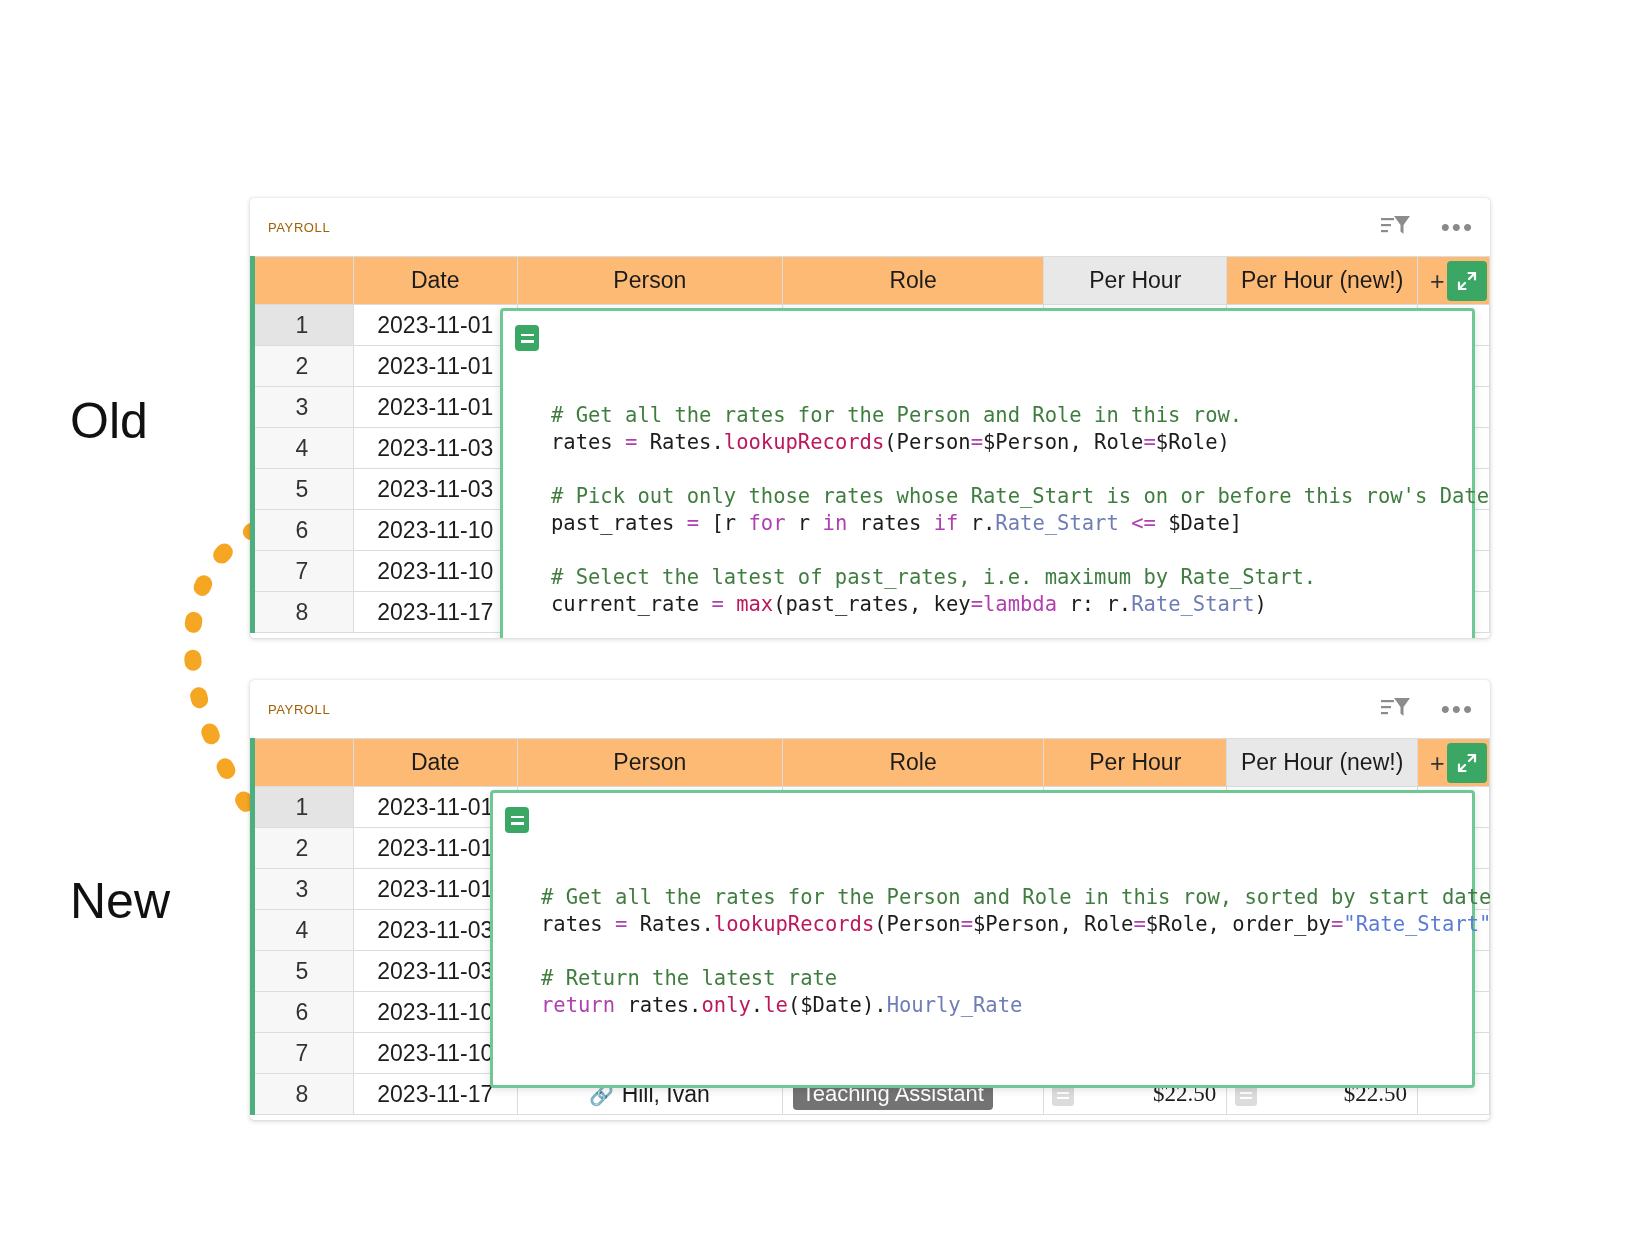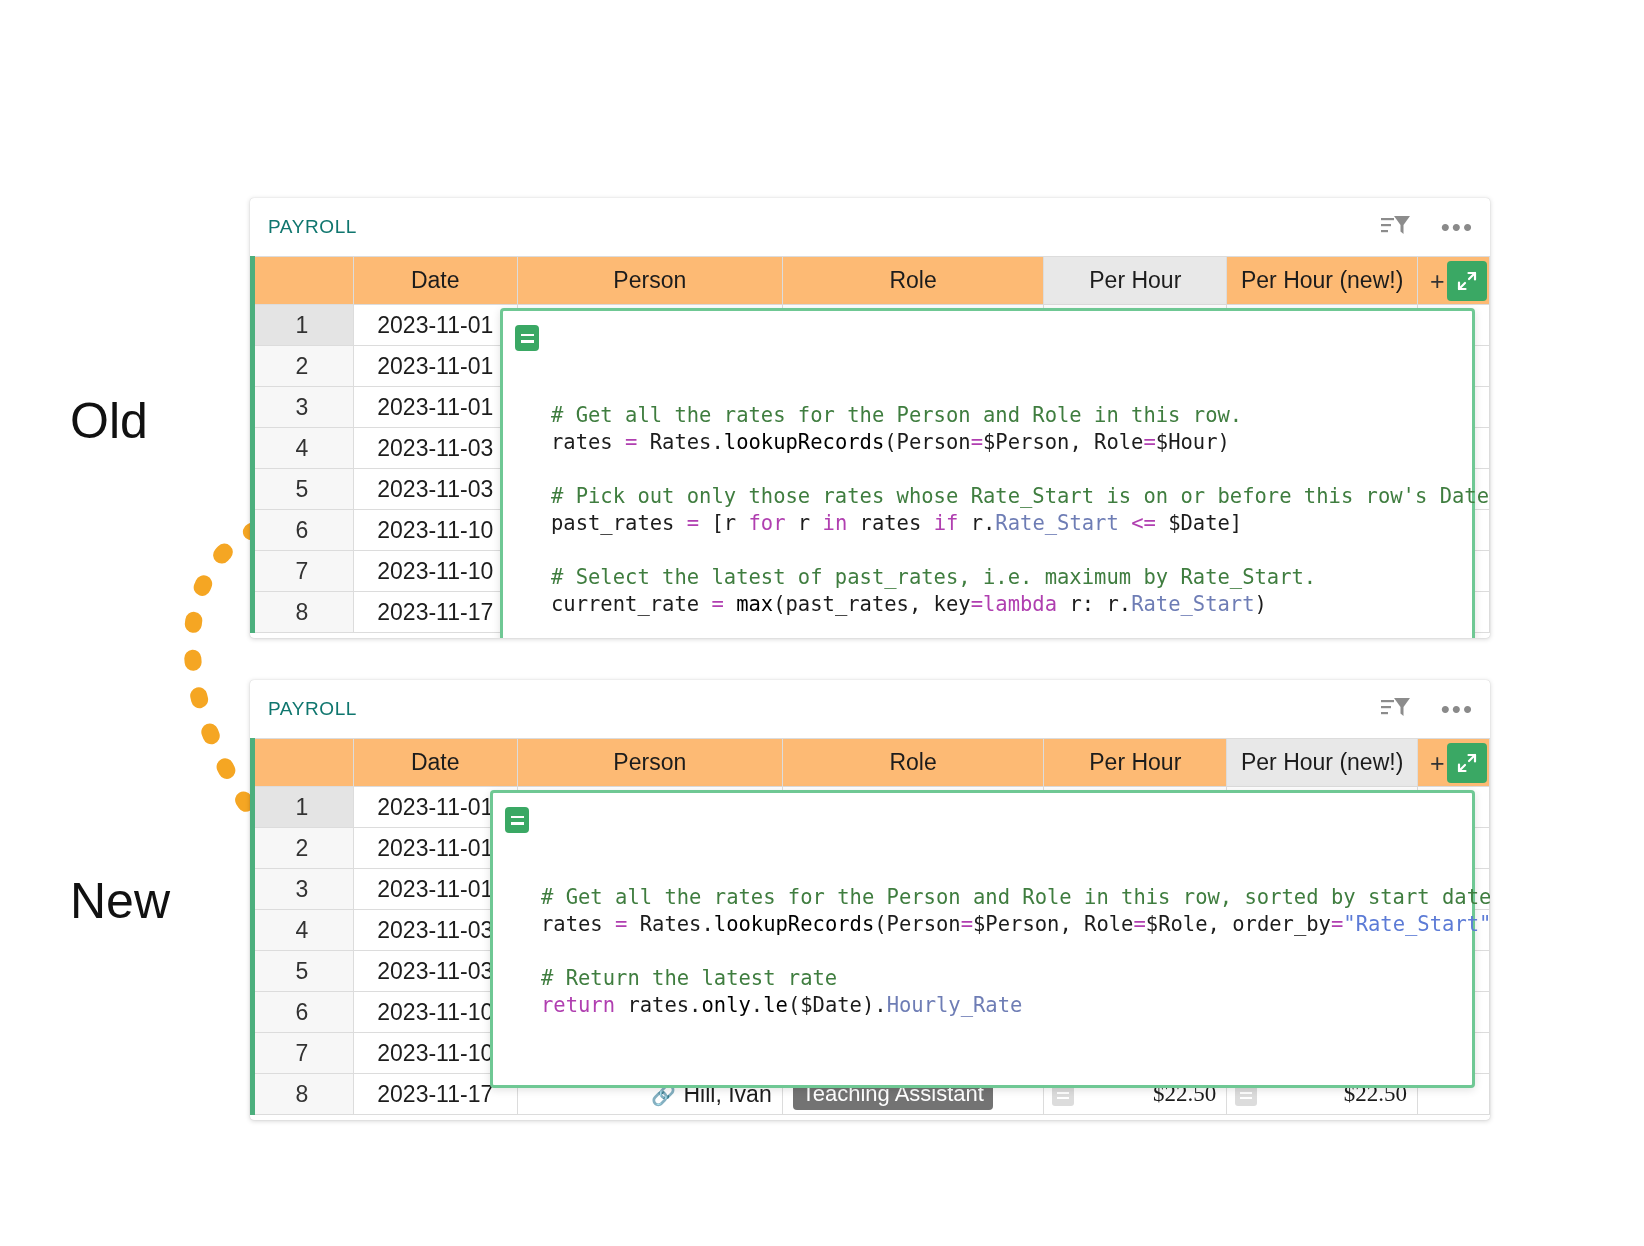--- a/index.html
+++ b/index.html
@@ -49,22 +49,22 @@
   .card.bottom { left: 250px; top: 680px;  width: 1240px; height: 440px; }
 
   .card-header {
     position: relative;
     height: 58px;
     padding: 0 18px;
     display: flex;
     align-items: center;
   }
   .card-title {
-    font-size: 19px;
-    color: #0f766e;
+    font-size: 13px;
+    color: #a16207;
     letter-spacing: 0.6px;
     font-weight: 400;
   }
   .card-header-icons {
     position: absolute;
     right: 16px; top: 50%;
     transform: translateY(-50%);
     display: flex; align-items: center; gap: 30px;
   }
   .icon-btn { display:flex; align-items:center; justify-content:center; cursor:pointer; }
@@ -103,21 +103,21 @@
   .col-hour2 { width: 186px; }
   .col-plus  { width: 70px; }
 
   td.num {
     background: #f7f7f7;
     text-align: center;
     color: #333;
   }
   td.num.active { background: #e4e4e4; }
   td.date { text-align: center; }
-  td.person { text-align: right; }
+  td.person { text-align: center; }
   td.role { text-align: left; }
   td.money { text-align: right; position: relative; padding-right: 14px; font-family: Liberation Serif, serif; }
 
   .left-rail {
     position: absolute;
     left: 0; top: 0;
     width: 5px; height: 100%;
     background: #4caf7d;
     z-index: 5;
   }
@@ -183,21 +183,21 @@
     width: 24px; height: 26px;
     background: #3aa864;
     border-radius: 4px;
     display: flex; align-items: center; justify-content: center;
     flex-direction: column;
   }
   .eq-badge i { display:block; width:13px; height:2.5px; background:#fff; margin:2px 0; }
   .code-lines { margin-left: 34px; }
 
   .c-com  { color: #3f7d3f; margin-top: 10px; }
-  .c-fn   { color: #000000; }
+  .c-fn   { color: #be185d; }
   .c-kw   { color: #b03fb0; }
   .c-str  { color: #5c7bd6; }
   .c-attr { color: #6e7db5; }
   .c-txt  { color: #1c1c1c; }
   .blank { display:block; height: 27px; }
 </style>
 </head>
 <body>
 
 <div class="page">
@@ -345,21 +345,21 @@
             </td>
             <td></td>
           </tr>
         </tbody>
       </table>
     </div>
 
     <div class="code-popup top" style="left:250px;top:110px;">
       <span class="eq-badge"><i></i><i></i></span>
       <div class="code-lines"><span class="c-com"># Get all the rates for the Person and Role in this row.</span>
-<span><span class="c-txt">rates </span><span class="c-kw">=</span><span class="c-txt"> Rates.</span><span class="c-fn">lookupRecords</span><span class="c-txt">(Person</span><span class="c-kw">=</span><span class="c-txt">$Person, Role</span><span class="c-kw">=</span><span class="c-txt">$Hour)</span></span>
+<span><span class="c-txt">rates </span><span class="c-kw">=</span><span class="c-txt"> Rates.</span><span class="c-fn">lookupRecords</span><span class="c-txt">(Person</span><span class="c-kw">=</span><span class="c-txt">$Person, Role</span><span class="c-kw">=</span><span class="c-txt">$Role)</span></span>
 <span class="blank"></span><span class="c-com"># Pick out only those rates whose Rate_Start is on or before this row's Date.</span>
 <span><span class="c-txt">past_rates </span><span class="c-kw">=</span><span class="c-txt"> [r </span><span class="c-kw">for</span><span class="c-txt"> r </span><span class="c-kw">in</span><span class="c-txt"> rates </span><span class="c-kw">if</span><span class="c-txt"> r.</span><span class="c-attr">Rate_Start</span><span class="c-txt"> </span><span class="c-kw">&lt;=</span><span class="c-txt"> $Date]</span></span>
 <span class="blank"></span><span class="c-com"># Select the latest of past_rates, i.e. maximum by Rate_Start.</span>
 <span><span class="c-txt">current_rate </span><span class="c-kw">=</span><span class="c-txt"> </span><span class="c-fn">max</span><span class="c-txt">(past_rates, key</span><span class="c-kw">=lambda</span><span class="c-txt"> r: r.</span><span class="c-attr">Rate_Start</span><span class="c-txt">)</span></span>
 <span class="blank"></span>
 </div>
     </div>
   </div>
 
   <div class="card bottom">

